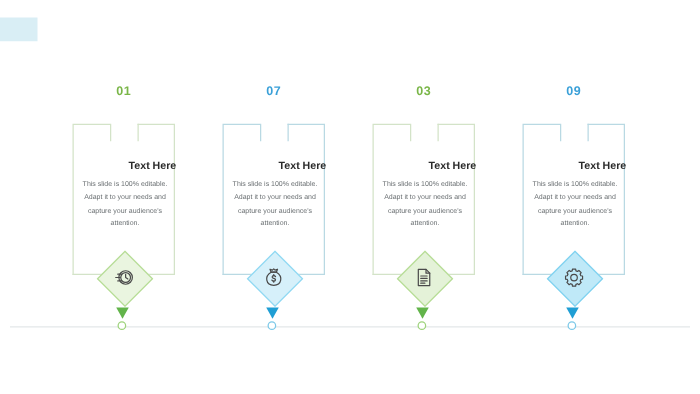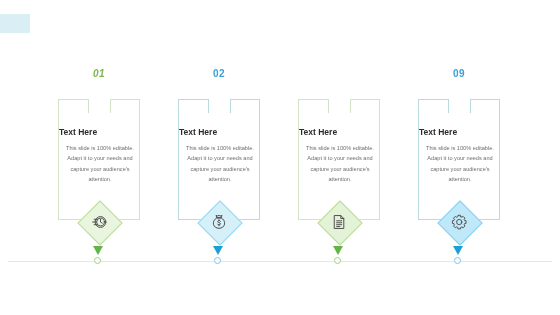--- a/index.html
+++ b/index.html
@@ -110,21 +110,21 @@
     height: 14px;
   }
   .tick.tl { left: 29px; }
   .tick.tr { left: 51px; }
 
   .card-heading {
     position: absolute;
     top: 27px;
     left: 0;
     width: 82px;
-    text-align: left;
+    text-align: right;
     font-size: 8.5px;
     font-weight: bold;
     color: #2b2b2b;
   }
   .card-body {
     position: absolute;
     top: 43px;
     left: 3px;
     width: 76px;
     text-align: center;
@@ -192,21 +192,21 @@
 <body>
 
 <div id="header">
   <div id="title-accent" style="background: rgb(217, 238, 245);"></div>
 </div>
 
 <div id="baseline" style="background: rgb(228, 231, 233);"></div>
 
 <div id="columns">
     <div class="col c0">
-      <div class="col-number" style="color: rgb(122, 182, 72); font-style: italic;">01</div>
+      <div class="col-number" style="color: rgb(122, 182, 72);">01</div>
       <div class="card" style="border-color: rgb(211, 227, 200);">
         <div class="card-top-left" style="background: rgb(211, 227, 200);"></div>
         <div class="card-top-right" style="background: rgb(211, 227, 200);"></div>
         <div class="tick tl" style="background: rgb(211, 227, 200);"></div>
         <div class="tick tr" style="background: rgb(211, 227, 200);"></div>
         <div class="card-heading">Text Here</div>
         <div class="card-body">This slide is 100% editable. Adapt it to your needs and capture your audience's attention.</div>
       </div>
       <div class="diamond-wrap">
         <div class="diamond" style="background: rgb(234, 245, 224); border: 1px solid rgb(182, 221, 149);"></div>
@@ -218,21 +218,21 @@
     <path d="M5.6 8.4 H9.6"></path>
     <path d="M3.4 12 H8.2"></path>
     <path d="M5.6 15.6 H9.6"></path>
   </svg>
         </div>
       </div>
       <div class="arrow" style="border-top: 9px solid rgb(98, 180, 74);"></div>
       <div class="node" style="border: 1px solid rgb(158, 211, 124);"></div>
     </div>
     <div class="col c1">
-      <div class="col-number" style="color: rgb(58, 160, 216);">02</div>
+      <div class="col-number" style="color: rgb(58, 160, 216);">07</div>
       <div class="card" style="border-color: rgb(185, 217, 227);">
         <div class="card-top-left" style="background: rgb(185, 217, 227);"></div>
         <div class="card-top-right" style="background: rgb(185, 217, 227);"></div>
         <div class="tick tl" style="background: rgb(185, 217, 227);"></div>
         <div class="tick tr" style="background: rgb(185, 217, 227);"></div>
         <div class="card-heading">Text Here</div>
         <div class="card-body">This slide is 100% editable. Adapt it to your needs and capture your audience's attention.</div>
       </div>
       <div class="diamond-wrap">
         <div class="diamond" style="background: rgb(214, 240, 250); border: 1px solid rgb(143, 216, 242);"></div>
@@ -243,20 +243,21 @@
     <path d="M13.9 11.1 C13.5 10.4 12.8 10 12 10 C11 10 10.3 10.6 10.3 11.4 C10.3 13.3 13.9 12.4 13.9 14.4 C13.9 15.3 13.1 15.9 12 15.9 C11.1 15.9 10.4 15.5 10.05 14.8"></path>
     <path d="M12 8.9 V10"></path>
     <path d="M12 15.9 V17"></path>
   </svg>
         </div>
       </div>
       <div class="arrow" style="border-top: 9px solid rgb(31, 158, 212);"></div>
       <div class="node" style="border: 1px solid rgb(124, 201, 232);"></div>
     </div>
     <div class="col c2">
+      <div class="col-number" style="color: rgb(122, 182, 72);">03</div>
       <div class="card" style="border-color: rgb(211, 227, 200);">
         <div class="card-top-left" style="background: rgb(211, 227, 200);"></div>
         <div class="card-top-right" style="background: rgb(211, 227, 200);"></div>
         <div class="tick tl" style="background: rgb(211, 227, 200);"></div>
         <div class="tick tr" style="background: rgb(211, 227, 200);"></div>
         <div class="card-heading">Text Here</div>
         <div class="card-body">This slide is 100% editable. Adapt it to your needs and capture your audience's attention.</div>
       </div>
       <div class="diamond-wrap">
         <div class="diamond" style="background: rgb(228, 242, 216); border: 1px solid rgb(182, 221, 149);"></div>

